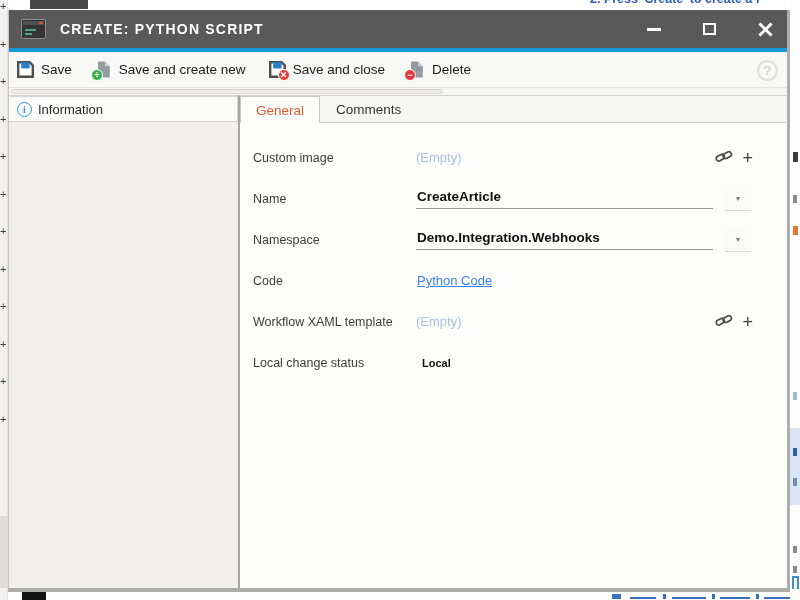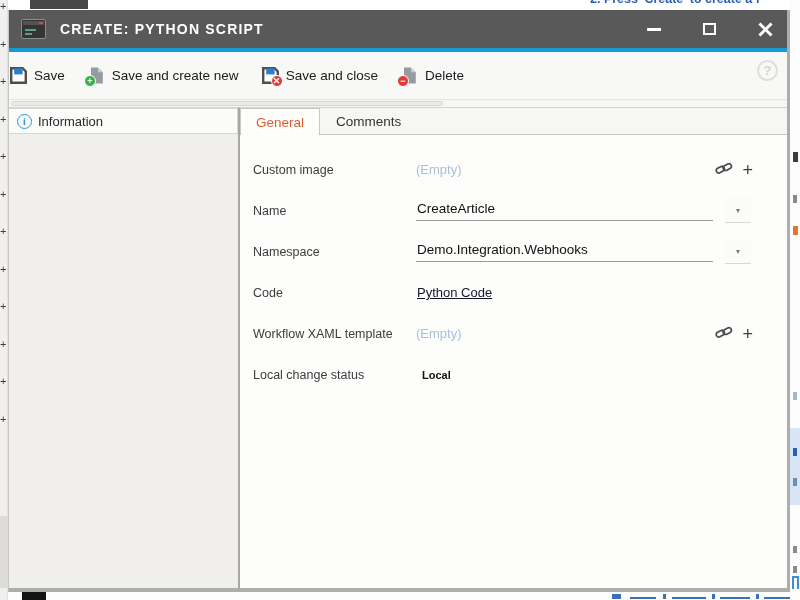--- a/index.html
+++ b/index.html
@@ -36,21 +36,21 @@
   .win-btn { width:19px; height:19px; display:flex; align-items:center; justify-content:center; background:none; border:none; cursor:default; }
   .glyph-min { width:14px; height:3px; background:#fff; }
   .glyph-max { width:13px; height:12px; border:2px solid #fff; background:transparent; }
   .glyph-close { position:relative; width:15px; height:15px; }
   .glyph-close::before, .glyph-close::after { content:""; position:absolute; left:-1px; top:6px; width:17px; height:3px; background:#fff; }
   .glyph-close::before { transform:rotate(45deg); }
   .glyph-close::after  { transform:rotate(-45deg); }
 
   .accent { height:4px; background:#1898d5; flex-shrink:0; }
 
-  .toolbar { height:48px; background:#f8f8f7; border-bottom:1px solid #e4e4e2; display:flex; align-items:center; padding-left:0; gap:22px; position:relative; flex-shrink:0; }
+  .toolbar { height:36px; background:#f8f8f7; border-bottom:1px solid #e4e4e2; display:flex; align-items:center; padding-left:7px; gap:22px; position:relative; flex-shrink:0; }
   .tb-btn { display:flex; align-items:center; gap:6px; font-size:13.5px; color:#1b1b1b; background:none; border:none; font-family:inherit; cursor:default; }
   .tb-ic { position:relative; width:19px; height:19px; flex-shrink:0; }
   .badge { position:absolute; width:12px; height:12px; border-radius:50%; border:1.5px solid #fff; color:#fff; font-size:9px; font-weight:bold; line-height:1; display:flex; align-items:center; justify-content:center; }
   .badge.bl { left:-3px; bottom:-2px; }
   .badge.br { right:-3px; bottom:-2px; }
   .badge.green { background:#35b24a; }
   .badge.red { background:#e23b3b; }
   .help-btn { position:absolute; right:9px; top:8px; width:21px; height:21px; border:2px solid #dededc; border-radius:50%; background:none; color:#d4d4d2; font-size:13px; font-weight:bold; display:flex; align-items:center; justify-content:center; }
 
   .dlg-body { flex:1; position:relative; background:#f6f6f5; }
@@ -67,23 +67,23 @@
   .tab.active { background:#fdfdfc; border:1px solid #c9c9c7; border-bottom:none; margin-bottom:-1px; color:#e05c2c; padding:0 15px; }
 
   .form { padding:9px 0 0 13px; }
   .frow { display:flex; align-items:center; height:31px;margin-top:10px; }
   .flabel { width:163px; font-size:12.5px; color:#3c3c3c; flex-shrink:0; }
   .vzone { width:337px; position:relative; height:100%; display:flex; align-items:center; }
   .empty-val { font-size:13px; color:#a9c0dc; }
   .ref-icons { position:absolute; right:0; display:flex; align-items:center; gap:9px; }
   .icon-btn { background:none; border:none; display:flex; align-items:center; justify-content:center; cursor:default; }
   .plus-glyph { font-size:18px; color:#3f3f3f; line-height:1; font-weight:normal; }
-  .combo-field { width:297px; font-size:13.5px; font-weight:normal; color:#101010; border-bottom:1px solid #9a9a98; padding:0 0 4px 1px; }
+  .combo-field { width:297px; font-size:13.5px; font-weight:bold; color:#101010; border-bottom:1px solid #9a9a98; padding:0 0 4px 1px; }
   .dd-btn { position:absolute; left:309px; top:3px; width:26px; height:25px; background:#fbfbfa; border:none; border-bottom:1px solid #d8d8d6; font-size:8px; color:#7a7a7a; display:flex; align-items:center; justify-content:center; }
-  .link-val { font-size:13px; color:#0f172a; text-decoration:underline; cursor:default; background:none; border:none; font-family:inherit; padding:0 0 0 1px; }
+  .link-val { font-size:13px; color:#3b82f6; text-decoration:underline; cursor:default; background:none; border:none; font-family:inherit; padding:0 0 0 1px; }
   .static-val { font-size:11px; font-weight:bold; color:#101010; padding-left:6px; }
 </style>
 </head>
 <body>
 
 <div class="desktop">
 
   <div class="tree-strip">
     <div class="bottom-block"></div>
   <div class="tree-plus">+</div>

